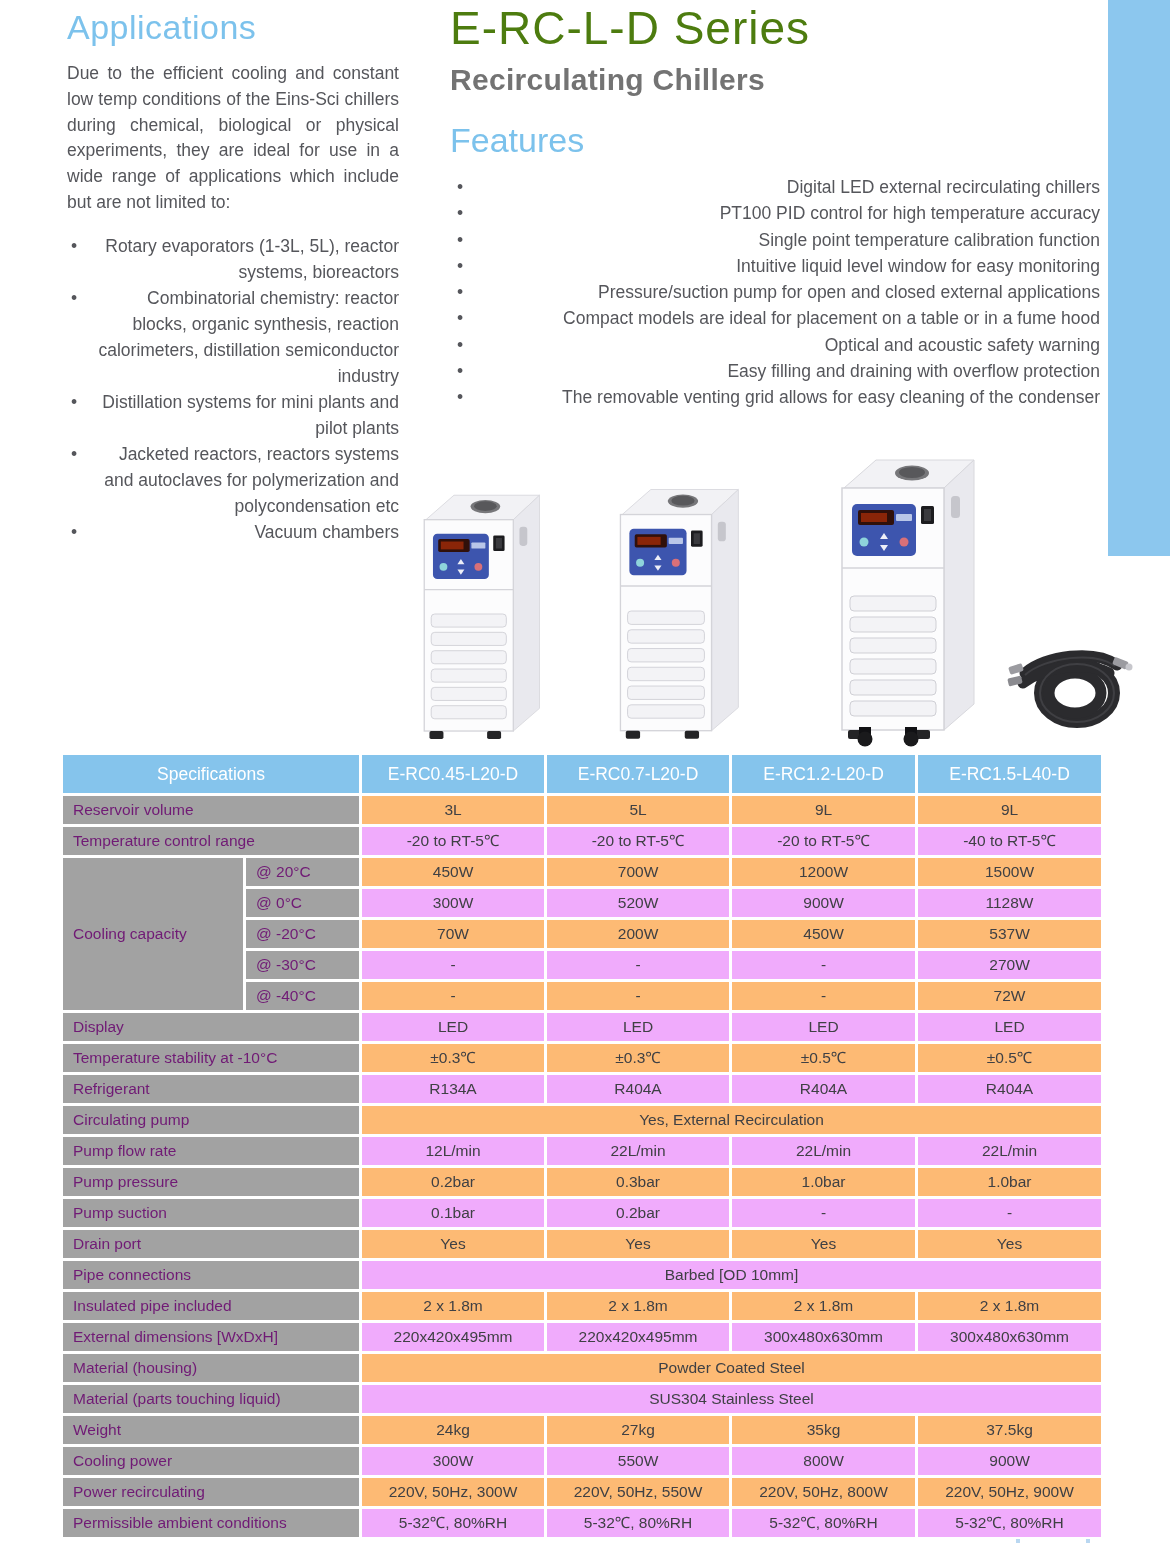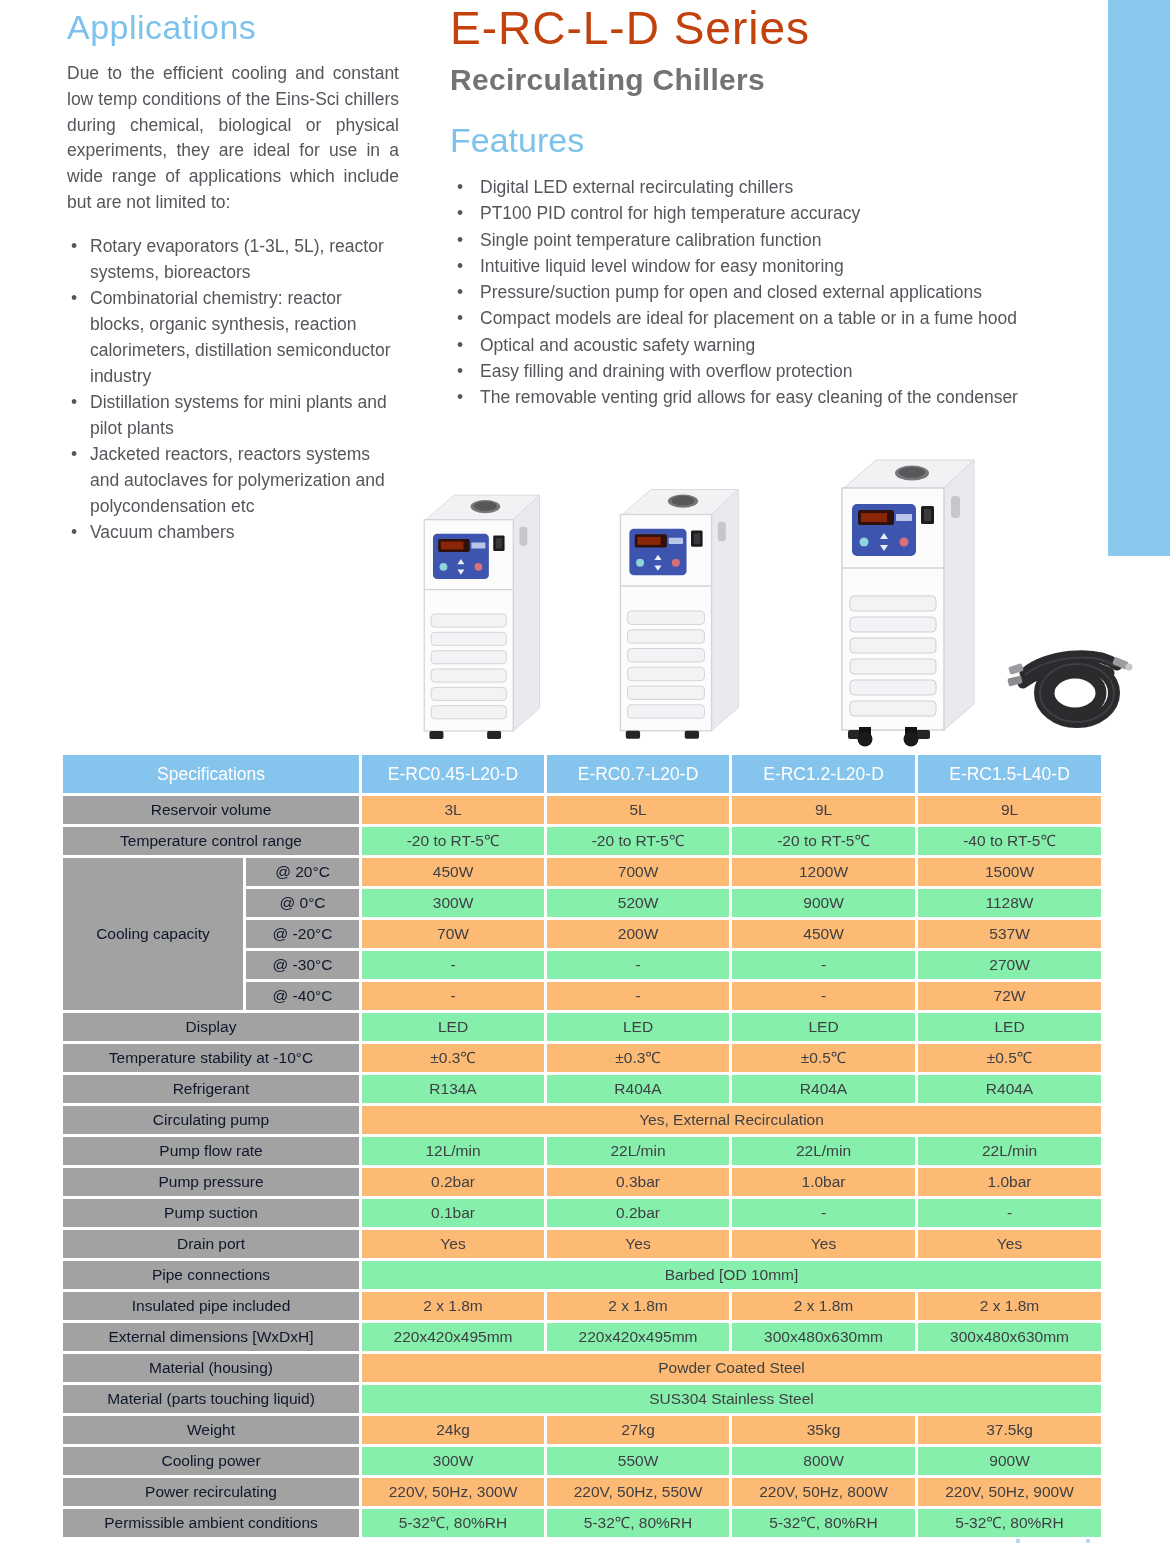--- a/index.html
+++ b/index.html
@@ -5,51 +5,51 @@
   html,body{margin:0;padding:0;background:#ffffff;}
   .page{position:relative;width:1170px;height:1545px;background:#ffffff;overflow:hidden;
         font-family:Liberation Sans, sans-serif;color:#55565b;}
   .accent-bar{position:absolute;top:0;right:0;width:62px;height:556px;background:#8cc7ee;}
 
   
   .left-col{position:absolute;left:67px;top:8px;width:332px;}
   .h-blue{color:#7cc2ec;font-weight:400;margin:0;}
   .left-col .h-blue{font-size:34px;letter-spacing:.5px;}
   .intro{margin:14px 0 0 0;font-size:17.5px;line-height:25.8px;text-align:justify;color:#55565b;}
-  ul.bullets{list-style:none;margin:0;padding:0;}
+  ul.bullets{list-style:none;margin:0;padding:0;text-align:right;}
   ul.bullets li{position:relative;padding-left:23px;font-size:17.5px;line-height:26px;color:#55565b;}
   ul.bullets li::before{content:"•";position:absolute;left:4px;top:0;color:#55565b;}
   .left-col ul.bullets{margin-top:17px;}
 
   
   .right-col{position:absolute;left:450px;top:2px;width:650px;}
-  .series-title{font-size:46px;letter-spacing:1px;line-height:52px;color:#c2410c;font-weight:400;margin:0;}
+  .series-title{font-size:46px;letter-spacing:1px;line-height:52px;color:#4d7c0f;font-weight:400;margin:0;}
   .series-subtitle{font-size:30px;color:#737373;font-weight:700;margin:9px 0 0 0;letter-spacing:.3px;}
   .features-heading{font-size:34px;margin-top:24px;}
   .right-col ul.bullets{margin-top:14px;}
   .right-col ul.bullets li{padding-left:30px;line-height:26.3px;font-size:17.5px;}
   .right-col ul.bullets li::before{left:7px;}
 
   
   .product{position:absolute;}
   .p1{left:415px;top:483px;width:132px;height:262px;}
   .p2{left:610px;top:477px;width:137px;height:268px;}
   .p3{left:822px;top:446px;width:170px;height:302px;}
   .ptube{left:1005px;top:635px;width:140px;height:100px;}
 
   
   table.spec{position:absolute;left:60px;top:752px;width:1041px;border-collapse:collapse;table-layout:fixed;}
   table.spec th,table.spec td{border:3px solid #ffffff;overflow:hidden;white-space:nowrap;}
   table.spec thead th{background:#85c4ec;color:#ffffff;font-weight:400;font-size:17.5px;
                       text-align:center;padding:8px 2px;line-height:22px;}
-  th.lbl,th.sub{background:#a2a2a2;color:#0f172a;font-weight:400;font-size:15.5px;
-                text-align:center;padding:4px 10px;line-height:20px;}
+  th.lbl,th.sub{background:#a2a2a2;color:#701a75;font-weight:400;font-size:15.5px;
+                text-align:left;padding:4px 10px;line-height:20px;}
   td.val{font-size:15.5px;color:#3f4044;text-align:center;padding:4px 2px;line-height:20px;}
   tr.a td.val{background:#fdba74;}
-  tr.b td.val{background:#86efac;margin-left:39px;}
+  tr.b td.val{background:#f0abfc;margin-left:39px;}
 
   .dot{position:absolute;width:4px;height:4px;background:#a8cdee;opacity:.8;}
   .dot1{left:1016px;top:1539px;}
   .dot2{left:1086px;top:1539px;}
 </style>
 </head>
 <body>
 
 <div class="page">
 

